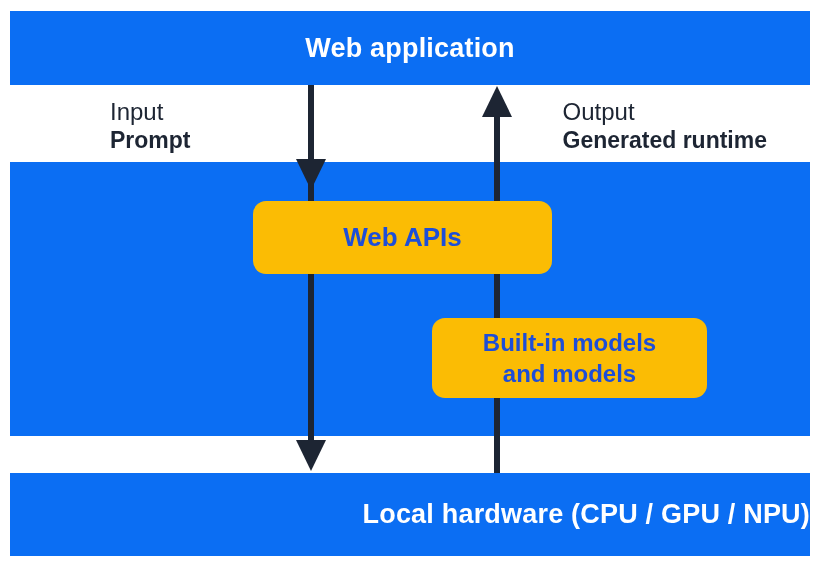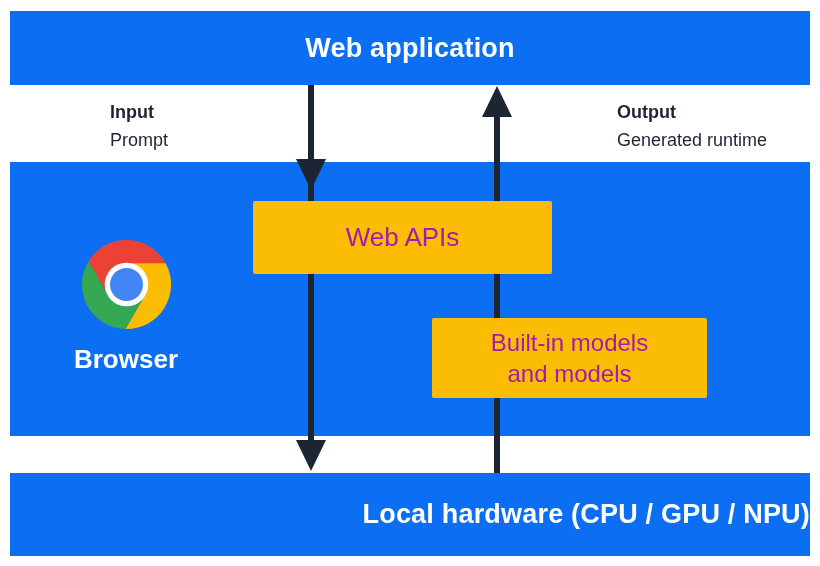--- a/index.html
+++ b/index.html
@@ -13,27 +13,27 @@
   }
   .bar-top{top:11px;height:74px;}
   .bar-mid{top:162px;height:274px;justify-content:flex-start;}
   .bar-bottom{top:473px;height:83px;justify-content:flex-end;}
   .bar-label{
     color:#ffffff;font-weight:bold;font-size:27px;letter-spacing:0.2px;
   }
   .io-group{position:absolute;top:99px;color:#1d2533;}
   .io-left{left:110px;text-align:left;}
   .io-right{right:53px;text-align:left;}
-  .io-caption{font-size:18px;line-height:26px;font-weight:bold;}
-  .io-value{font-size:18px;line-height:30px;font-weight:normal;}
+  .io-caption{font-size:24px;line-height:26px;font-weight:normal;}
+  .io-value{font-size:23px;line-height:30px;font-weight:bold;}
   .arrows{position:absolute;left:0;top:0;pointer-events:none;}
   .ybox{
-    position:absolute;background:#fbbc04;color:#a21caf;border-radius:2px;
+    position:absolute;background:#fbbc04;color:#1d4ed8;border-radius:13px;
     display:flex;flex-direction:column;align-items:center;justify-content:center;
-    text-align:center;font-weight:normal;
+    text-align:center;font-weight:bold;
   }
   .ybox-webapis{left:253px;top:201px;width:299px;height:73px;font-size:26px;}
   .ybox-builtin{left:432px;top:318px;width:275px;height:80px;font-size:24px;line-height:31px;}
   .browser-badge{position:absolute;left:46px;top:238px;width:160px;
     display:flex;flex-direction:column;align-items:center;}
   .chrome-logo{width:93px;height:93px;display:block;}
   .browser-label{margin-top:13px;color:#ffffff;font-weight:bold;font-size:26px;}
 </style>
 </head>
 <body>
@@ -64,30 +64,20 @@
       <rect x="308" y="85" width="6" height="363"></rect>
       <polygon points="311,190 296,159 326,159"></polygon>
       <polygon points="311,471 296,440 326,440"></polygon>
     </g>
     <g fill="#1d2533" stroke="none">
       <rect x="494" y="114" width="6" height="359"></rect>
       <polygon points="497,86 482,117 512,117"></polygon>
     </g>
   </svg>
 
-  <div class="browser-badge">
-    <svg class="chrome-logo" viewBox="0 0 96 96">
-      <path fill="#ea4335" d="M48 26 L88.4 26 A46 46 0 0 0 8.74 24.03 L28.95 59 A22 22 0 0 1 48 26 Z"></path>
-      <path fill="#fbbc04" d="M88.4 26 A46 46 0 0 1 46.9 94 L67.05 59 A22 22 0 0 0 48 26 Z"></path>
-      <path fill="#34a853" d="M28.95 59 L8.74 24.03 A46 46 0 0 0 46.9 94 L67.05 59 A22 22 0 0 1 28.95 59 Z"></path>
-      <circle cx="48" cy="48" r="22.5" fill="#ffffff"></circle>
-      <circle cx="48" cy="48" r="17" fill="#4285f4"></circle>
-    </svg>
-    <div class="browser-label">Browser</div>
-  </div>
 
   <div class="ybox ybox-webapis">
     <span>Web APIs</span>
   </div>
   <div class="ybox ybox-builtin">
     <span>Built-in models</span>
     <span>and models</span>
   </div>
 
 </div>

